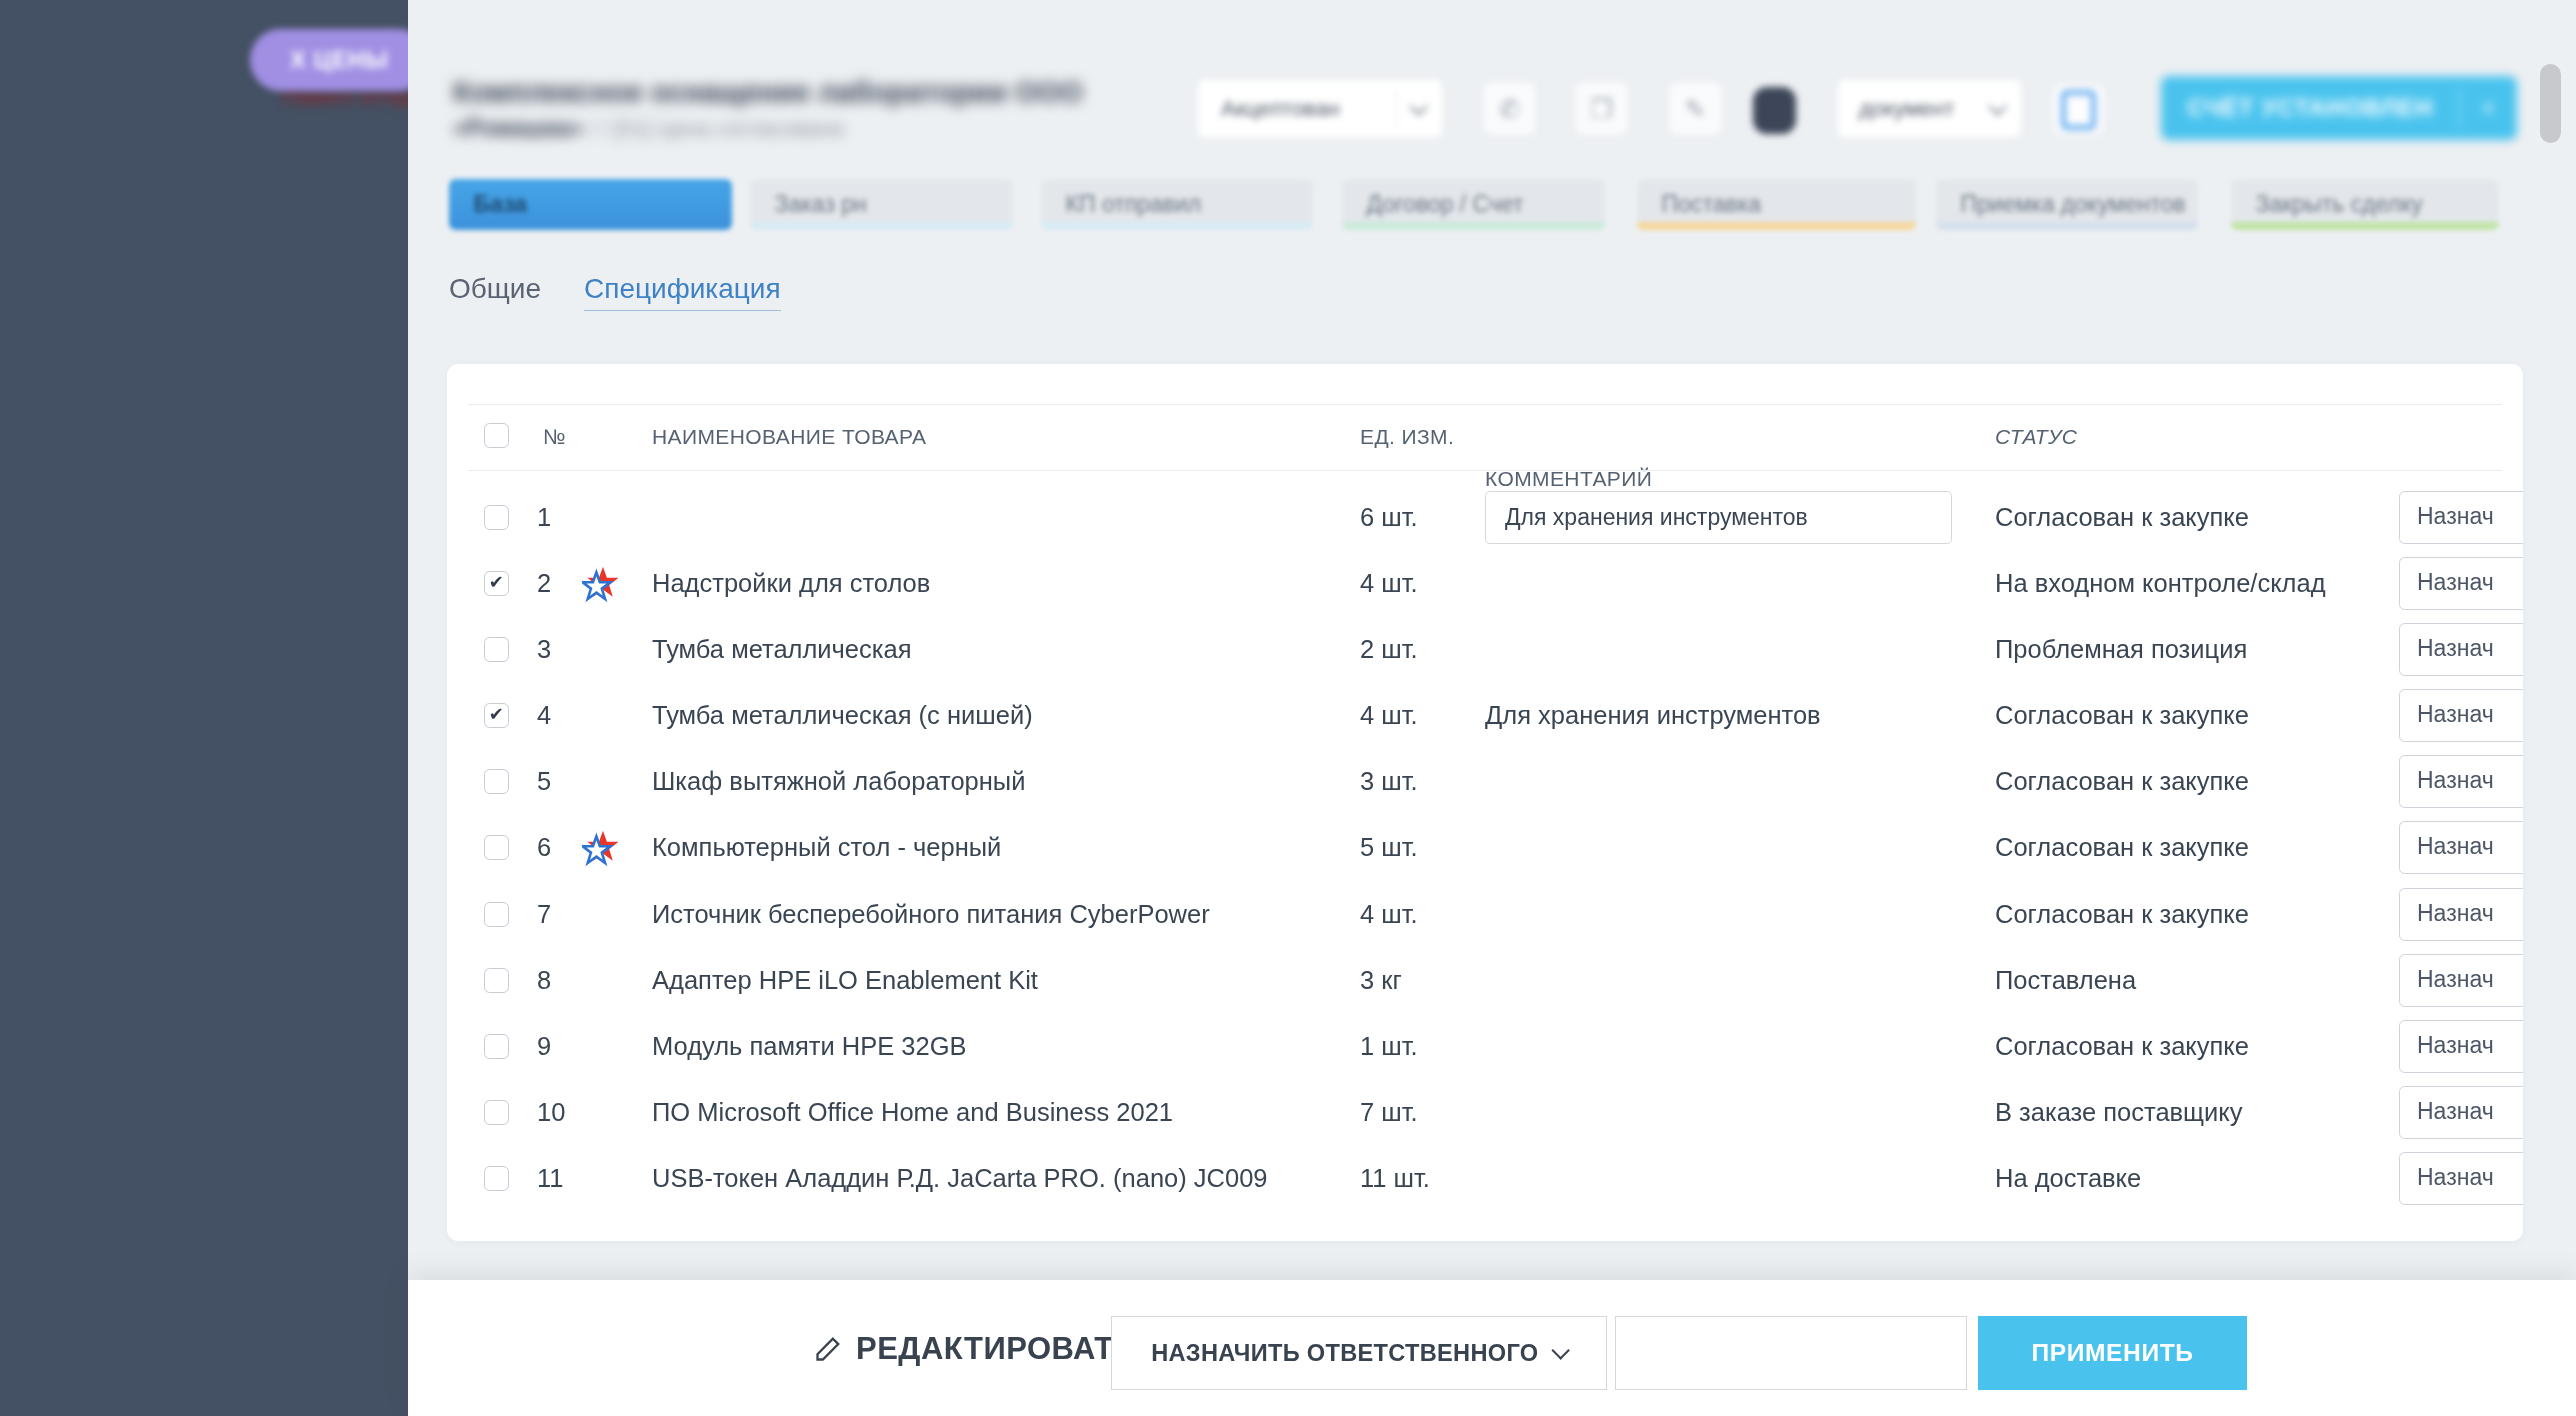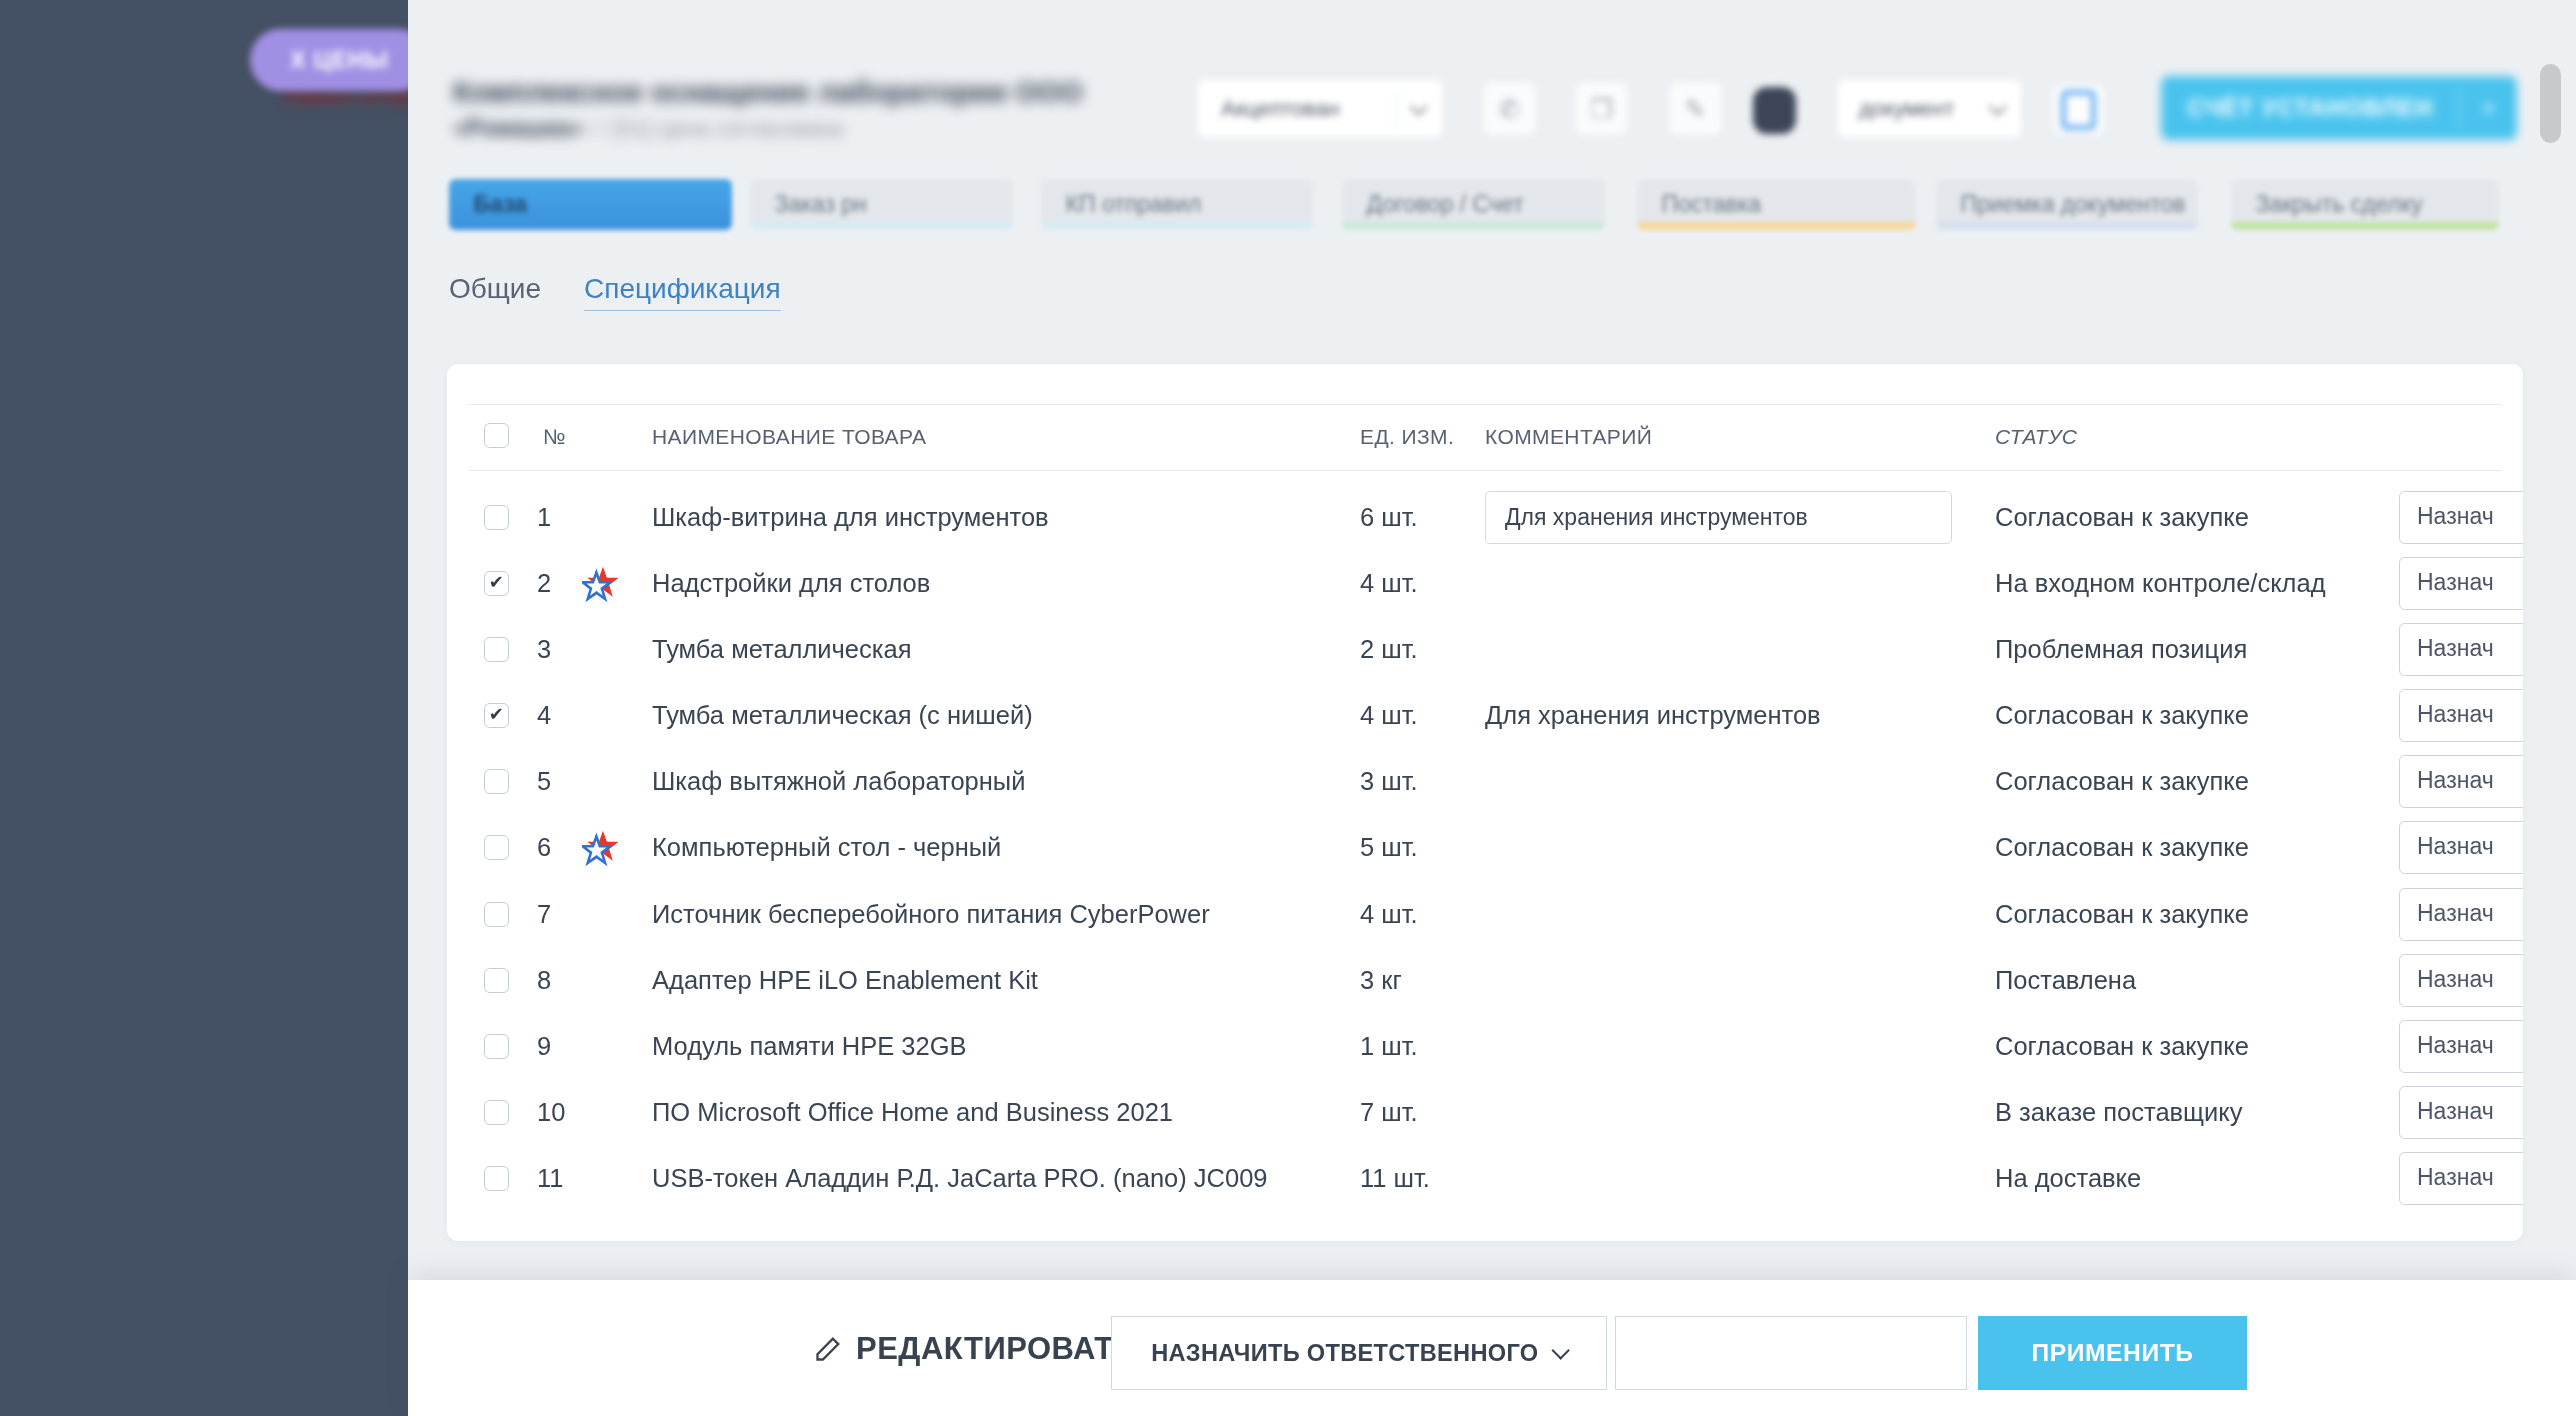--- a/index.html
+++ b/index.html
@@ -192,28 +192,27 @@
 
   <div class="tab inactive">Общие</div>
   <div class="tab active">Спецификация</div>
 
   <div class="card">
     <div class="hline hl-top"></div>
     <div class="cbx cbx-head"></div>
     <div class="th" style="left:96px;">№</div>
     <div class="th" style="left:205px;">НАИМЕНОВАНИЕ ТОВАРА</div>
     <div class="th" style="left:913px;">ЕД. ИЗМ.</div>
-    <div class="th" style="left:1038px;">КОММЕНТАРИЙ</div>
+    <div class="th" style="left:1038px;margin-top:42px;">КОММЕНТАРИЙ</div>
     <div class="th" style="left:1548px;font-style:italic;">СТАТУС</div>
     <div class="hline hl-bottom"></div>
     <div id="rows">
         <div class="trow" style="top: 120px;">
           <div class="cbx"></div>
           <span class="cell c-num">1</span>
-          <span class="cell c-name">Шкаф-витрина для инструментов</span>
           <span class="cell c-qty">6 шт.</span>
           <input class="comment-input" value="Для хранения инструментов" style="">
           <span class="cell c-status">Согласован к закупке</span>
           <div class="assign-btn">Назнач</div>
         </div>
         <div class="trow" style="top: 186px;">
           <div class="cbx">✔</div>
           <span class="cell c-num">2</span>
           <span class="c-star"><svg viewBox="0 0 110 110" width="36" height="42">
               <path d="M50 2 L62 36 L98 36 L69 58 L80 94 L50 72 L20 94 L31 58 L2 36 L38 36 Z" fill="#e8362b" transform="translate(14,0)"></path>

